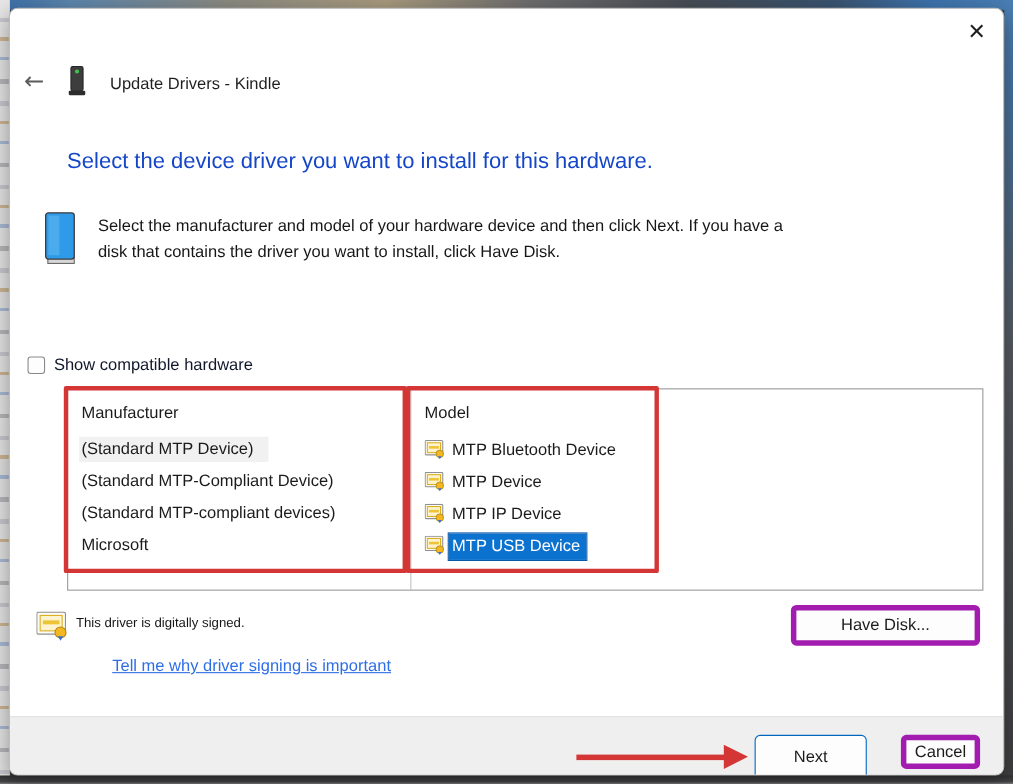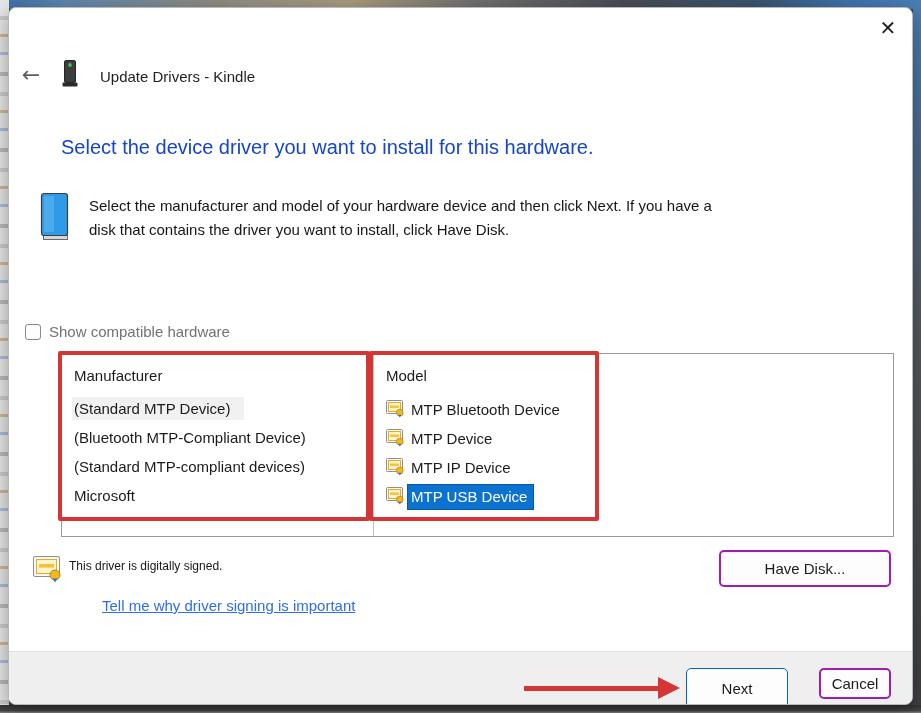--- a/index.html
+++ b/index.html
@@ -32,21 +32,21 @@
   .title-row { position:absolute; left:52px; top:51px; display:flex; align-items:center; gap:21px; }
   .title-text { font-size:15px; color:#1f1f1f; }
 
   .heading { position:absolute; left:52px; top:128px; font-size:20px; color:#1546c8; }
 
   .desc-icon { position:absolute; left:29px; top:184px; }
   .desc-text { position:absolute; left:80px; top:186px; width:790px; font-size:15px; line-height:24px; color:#161616; }
 
   .chk-row { position:absolute; left:16px; top:315px; display:flex; align-items:center; gap:8px; cursor:default; }
   .chk-box { width:16px; height:16px; border:1px solid #898989; border-radius:3px; background:#fdfdfd; }
-  .chk-label { font-size:15px; color:#737373; }
+  .chk-label { font-size:15px; color:#0f172a; }
 
   
   .listbox { position:absolute; left:52px; top:345px; width:833px; height:184px;
     border:1px solid #9a9a9a; background:#ffffff; display:flex; }
   .col { padding:9px 0 0 12px; }
   .col-manufacturer { width:311px; }
   .col-divider { width:1px; background:#c2c2c2; margin-top:0; }
   .col-model { flex:1; }
   .col-header { font-size:15px; color:#1b1b1b; height:32px; line-height:26px; }
   .mfr-row { height:29px; line-height:27px; font-size:15px; white-space:nowrap; cursor:default; }
@@ -58,21 +58,21 @@
 
   
   .anno { position:absolute; border:4px solid #d43535; border-radius:2px; pointer-events:none; z-index:5; }
   .anno-mfr { left:49px; top:343px; width:312px; height:170px; }
   .anno-mdl { left:360px; top:343px; width:230px; height:170px; }
 
   .signed-icon { position:absolute; left:24px; top:548px; }
   .signed-text { position:absolute; left:60px; top:551px; font-size:12px; color:#161616; }
   .signed-link { position:absolute; left:93px; top:589px; font-size:15px; color:#2e6ee6; text-decoration:underline; cursor:pointer; }
 
-  .btn { position:absolute; background:#fdfdfd; border:2px solid #a21caf; border-radius:5px;
+  .btn { position:absolute; background:#fdfdfd; border:5px solid #a21caf; border-radius:5px;
     font-family:"Liberation Sans", sans-serif; font-size:15px; color:#1b1b1b; cursor:pointer; }
   .btn-havedisk { left:710px; top:542px; width:172px; height:37px; }
   .btn-next { left:677px; top:660px; width:102px; height:41px; border:1.5px solid #0067c0; }
   .btn-cancel { left:810px; top:660px; width:72px; height:31px; }
 
   .footer { position:absolute; left:0; bottom:0; width:100%; height:53px;
     background:#efefef; border-top:1px solid #e2e2e2; }
 
   
   .arrow { position:absolute; left:515px; top:669px; width:158px; height:22px; z-index:6; pointer-events:none; }
@@ -121,21 +121,21 @@
 
     <div class="chk-row">
       <span class="chk-box"></span>
       <span class="chk-label">Show compatible hardware</span>
     </div>
 
     <div class="listbox">
       <div class="col col-manufacturer">
         <div class="col-header">Manufacturer</div>
         <div class="mfr-row"><span class="hl">(Standard MTP Device)</span></div>
-        <div class="mfr-row"><span>(Bluetooth MTP-Compliant Device)</span></div>
+        <div class="mfr-row"><span>(Standard MTP-Compliant Device)</span></div>
         <div class="mfr-row"><span>(Standard MTP-compliant devices)</span></div>
         <div class="mfr-row"><span>Microsoft</span></div>
       </div>
       <div class="col-divider"></div>
       <div class="col col-model">
         <div class="col-header">Model</div>
 
         <div class="mdl-row">
           <span class="cert">
             <svg width="19" height="18" viewBox="0 0 19 18">

